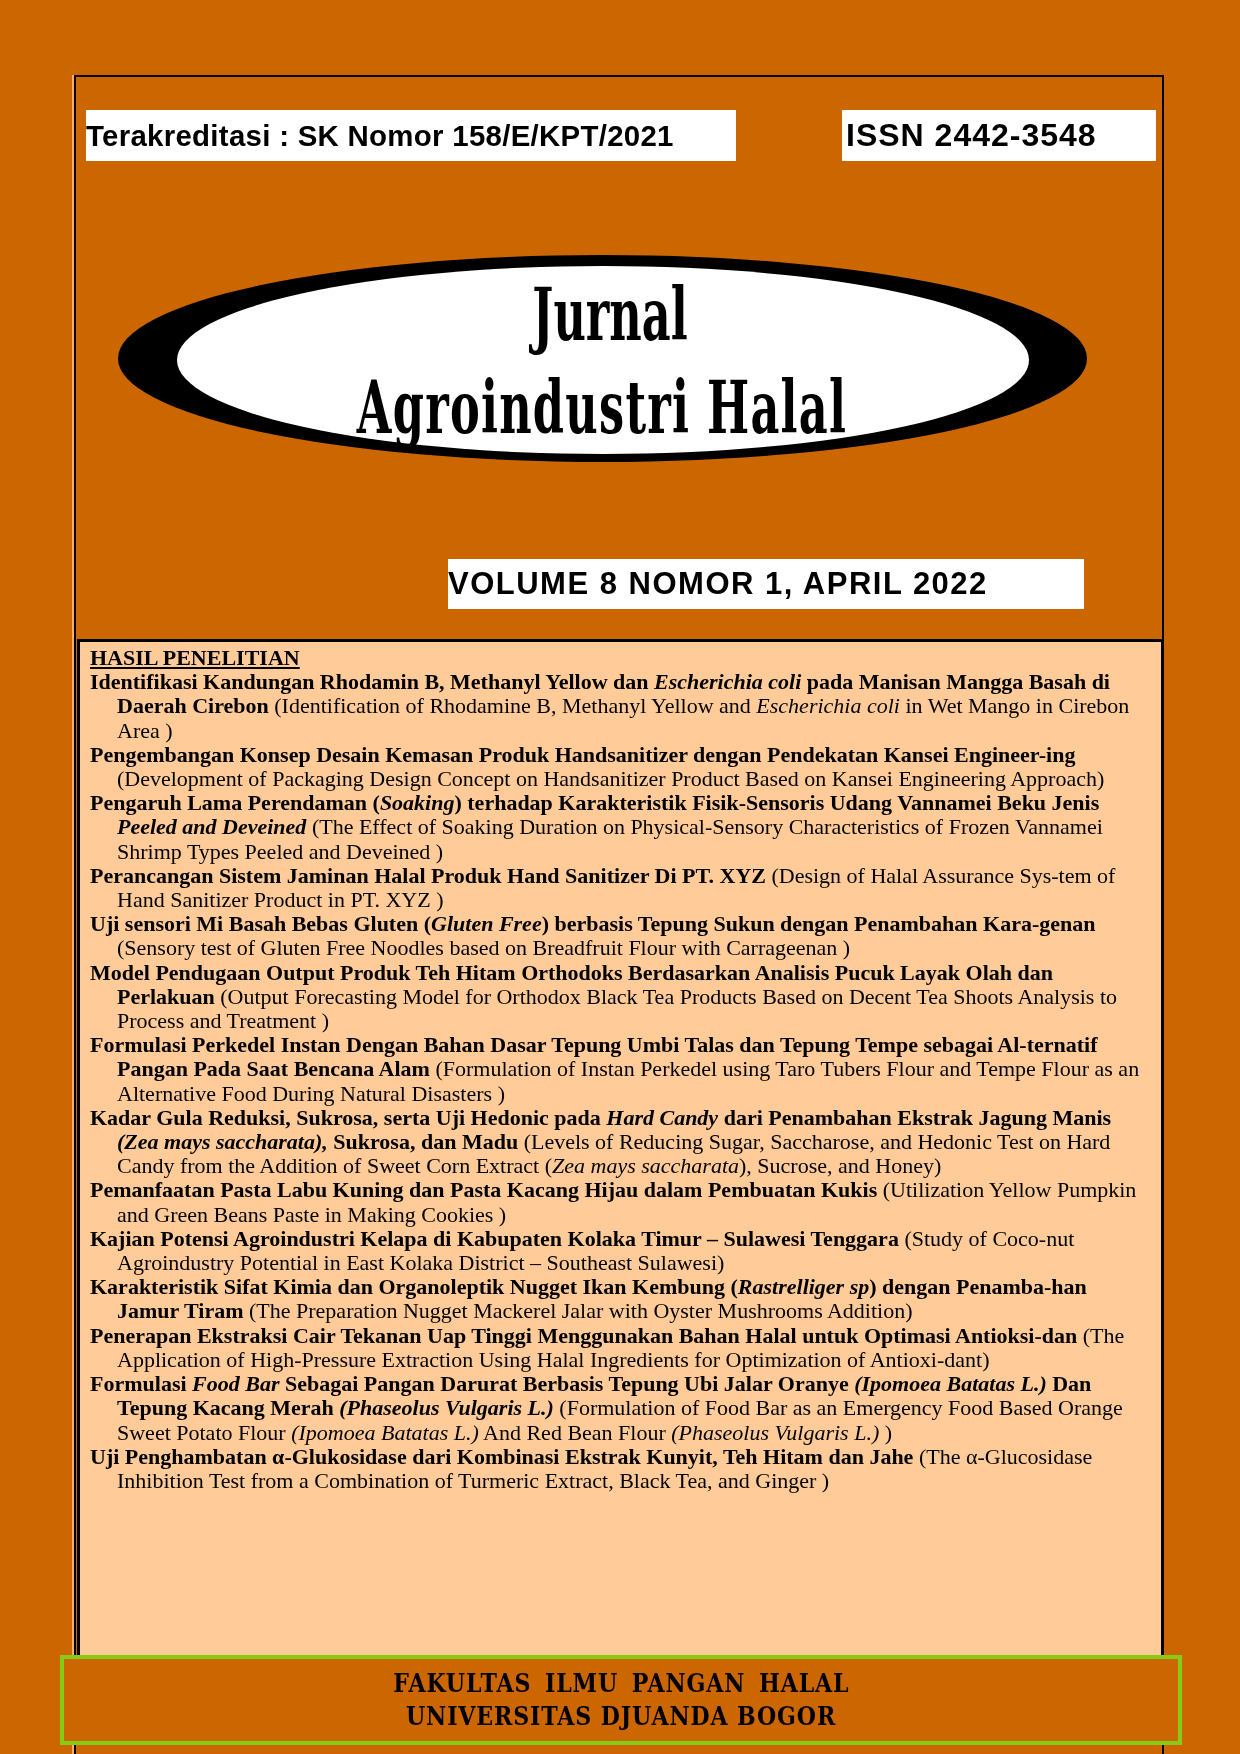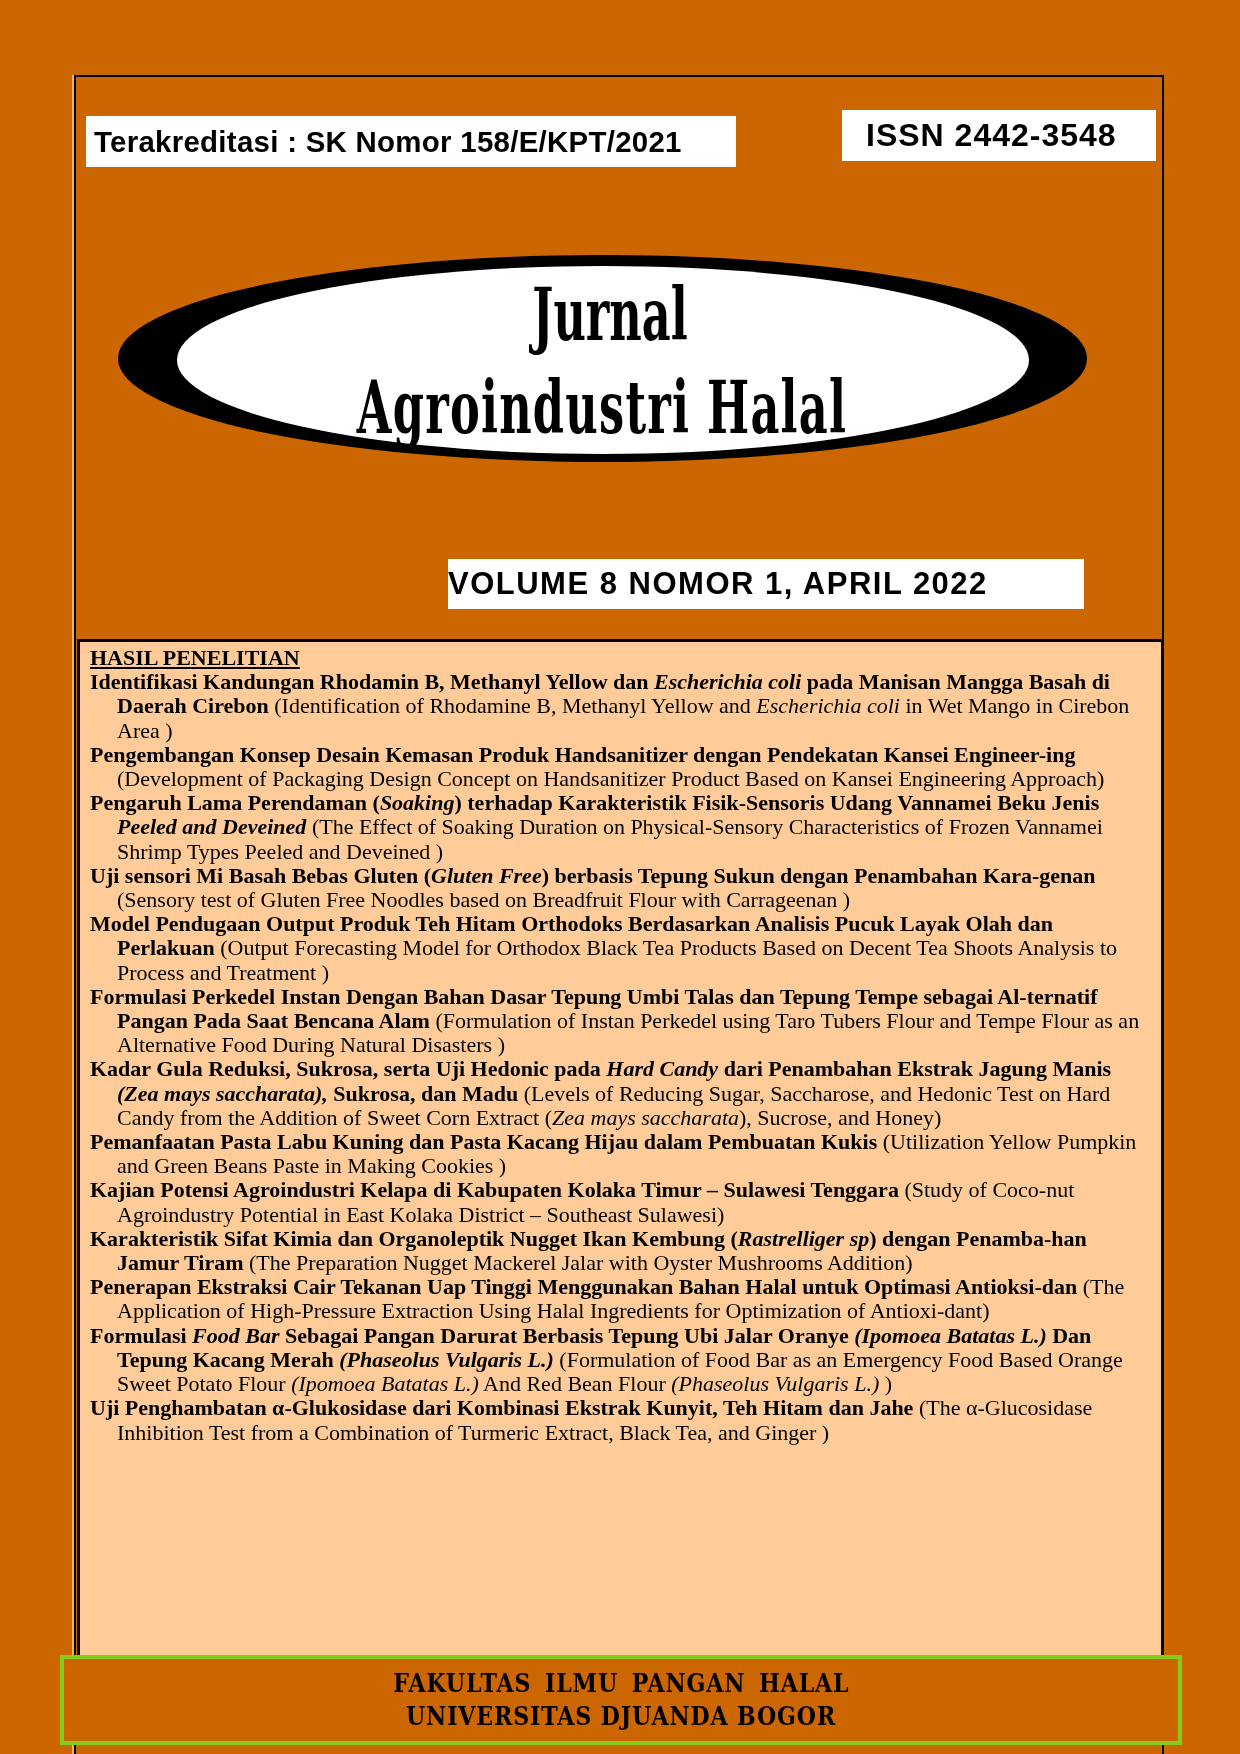--- a/index.html
+++ b/index.html
@@ -12,23 +12,23 @@
     position: absolute; left: 74px; top: 75px; width: 1090px; height: 1700px;
     border: 2px solid #000; border-bottom: none;
     box-shadow: -2px 0 0 #F5B070;
     box-sizing: border-box;
   }
   .white-box {
     position: absolute; background: #fff;
     display: flex; align-items: center;
     font-family: "Liberation Sans", sans-serif; font-weight: bold; color: #000;
   }
-  .accred-box { left: 86px; top: 116px; width: 650px; height: 51px; padding-left: 8px; box-sizing: border-box; font-size: 30px; transform-origin: left; }
+  .accred-box { left: 86px; top: 110px; width: 650px; height: 51px; box-sizing: border-box; font-size: 30px; transform-origin: left; }
   .accred-box span { display: inline-block; transform: scaleX(0.98); transform-origin: left; letter-spacing: 0.3px; }
-  .issn-box { left: 842px; top: 110px; width: 314px; height: 51px; padding-left: 24px; box-sizing: border-box; font-size: 32px; }
+  .issn-box { left: 842px; top: 110px; width: 314px; height: 51px; padding-left: 4px; box-sizing: border-box; font-size: 32px; }
   .issn-box span { letter-spacing: 1px; }
   .volume-box { left: 448px; top: 559px; width: 636px; height: 50px; justify-content: flex-start; font-size: 31px; }
   .volume-box span { letter-spacing: 1.5px; }
 
   .ellipse-black {
     position: absolute; left: 118px; top: 255px; width: 969px; height: 207px;
     background: #000; border-radius: 50%;
   }
   .ellipse-white {
     position: absolute; left: 177px; top: 266px; width: 852px; height: 188px;
@@ -87,20 +87,21 @@
 <div class="white-box volume-box">
   <span>VOLUME 8 NOMOR 1, APRIL 2022</span>
 </div>
 
 <div class="content-panel">
   <div class="content-inner" id="toc">
     <div class="section-heading">HASIL PENELITIAN</div>
   <div class="entry"><span class="id"><span>Identifikasi Kandungan Rhodamin B, Methanyl Yellow dan </span><i>Escherichia coli</i><span> pada Manisan Mangga Basah di Daerah Cirebon</span></span><span class="en"><span>     (Identification of Rhodamine B, Methanyl Yellow and </span><i>Escherichia coli</i><span> in Wet Mango in Cirebon Area )</span></span></div>
       <div class="entry"><span class="id"><span>Pengembangan Konsep Desain Kemasan Produk Handsanitizer dengan Pendekatan Kansei Engineer-ing</span></span><span class="en"><span> (Development of Packaging Design Concept on Handsanitizer Product Based on Kansei Engineering Approach)</span></span></div>
       <div class="entry"><span class="id"><span>Pengaruh Lama Perendaman (</span><i>Soaking</i><span>) terhadap Karakteristik Fisik-Sensoris Udang Vannamei Beku Jenis </span><i>Peeled and Deveined</i></span><span class="en"><span> (The Effect of Soaking Duration on Physical-Sensory Characteristics of Frozen Vannamei Shrimp Types Peeled and Deveined )</span></span></div>
+      <div class="entry"><span class="id"><span>Perancangan Sistem Jaminan Halal Produk Hand Sanitizer Di PT. XYZ</span></span><span class="en"><span> (Design of Halal Assurance Sys-tem of Hand Sanitizer Product in PT. XYZ )</span></span></div>
       <div class="entry"><span class="id"><span>Uji sensori Mi Basah Bebas Gluten (</span><i>Gluten Free</i><span>) berbasis Tepung Sukun dengan Penambahan Kara-genan</span></span><span class="en"><span> (Sensory test of Gluten Free Noodles based on Breadfruit Flour with Carrageenan )</span></span></div>
       <div class="entry"><span class="id"><span>Model Pendugaan Output Produk Teh Hitam Orthodoks Berdasarkan Analisis Pucuk Layak Olah dan Perlakuan</span></span><span class="en"><span> (Output Forecasting Model for Orthodox Black Tea Products Based on Decent Tea Shoots Analysis to Process and Treatment )</span></span></div>
       <div class="entry"><span class="id"><span>Formulasi Perkedel Instan Dengan Bahan Dasar Tepung Umbi Talas dan Tepung Tempe sebagai Al-ternatif Pangan Pada Saat Bencana Alam</span></span><span class="en"><span> (Formulation of Instan Perkedel using Taro Tubers Flour and Tempe Flour as an Alternative Food During Natural Disasters )</span></span></div>
       <div class="entry"><span class="id"><span>Kadar Gula Reduksi, Sukrosa, serta Uji Hedonic pada </span><i>Hard Candy</i><span> dari Penambahan Ekstrak Jagung Manis </span><i>(Zea mays saccharata),</i><span> Sukrosa, dan Madu</span></span><span class="en"><span> (Levels of Reducing Sugar, Saccharose, and Hedonic Test on Hard Candy from the Addition of Sweet Corn Extract (</span><i>Zea mays saccharata</i><span>), Sucrose, and Honey)</span></span></div>
       <div class="entry"><span class="id"><span>Pemanfaatan Pasta Labu Kuning dan Pasta Kacang Hijau dalam Pembuatan Kukis</span></span><span class="en"><span> (Utilization Yellow Pumpkin and Green Beans Paste in Making Cookies )</span></span></div>
       <div class="entry"><span class="id"><span>Kajian Potensi Agroindustri Kelapa di Kabupaten Kolaka Timur – Sulawesi Tenggara</span></span><span class="en"><span> (Study of Coco-nut Agroindustry Potential in East Kolaka District – Southeast Sulawesi)</span></span></div>
       <div class="entry"><span class="id"><span>Karakteristik Sifat Kimia dan Organoleptik Nugget Ikan Kembung (</span><i>Rastrelliger sp</i><span>) dengan Penamba-han Jamur Tiram</span></span><span class="en"><span> (The Preparation Nugget Mackerel Jalar with Oyster Mushrooms Addition)</span></span></div>
       <div class="entry"><span class="id"><span>Penerapan Ekstraksi Cair Tekanan Uap Tinggi Menggunakan Bahan Halal untuk Optimasi Antioksi-dan</span></span><span class="en"><span> (The Application of High-Pressure Extraction Using Halal Ingredients for Optimization of Antioxi-dant)</span></span></div>
       <div class="entry"><span class="id"><span>Formulasi </span><i>Food Bar</i><span> Sebagai Pangan Darurat Berbasis Tepung Ubi Jalar Oranye </span><i>(Ipomoea Batatas L.)</i><span> Dan Tepung Kacang Merah </span><i>(Phaseolus Vulgaris L.)</i></span><span class="en"><span> (Formulation of Food Bar as an Emergency Food Based Orange Sweet Potato Flour </span><i>(Ipomoea Batatas L.)</i><span> And Red Bean Flour </span><i>(Phaseolus Vulgaris L.)</i><span> )</span></span></div>
       <div class="entry"><span class="id"><span>Uji Penghambatan α-Glukosidase dari Kombinasi Ekstrak Kunyit, Teh Hitam dan Jahe</span></span><span class="en"><span> (The α-Glucosidase Inhibition Test from a Combination of Turmeric Extract, Black Tea, and Ginger )</span></span></div>

